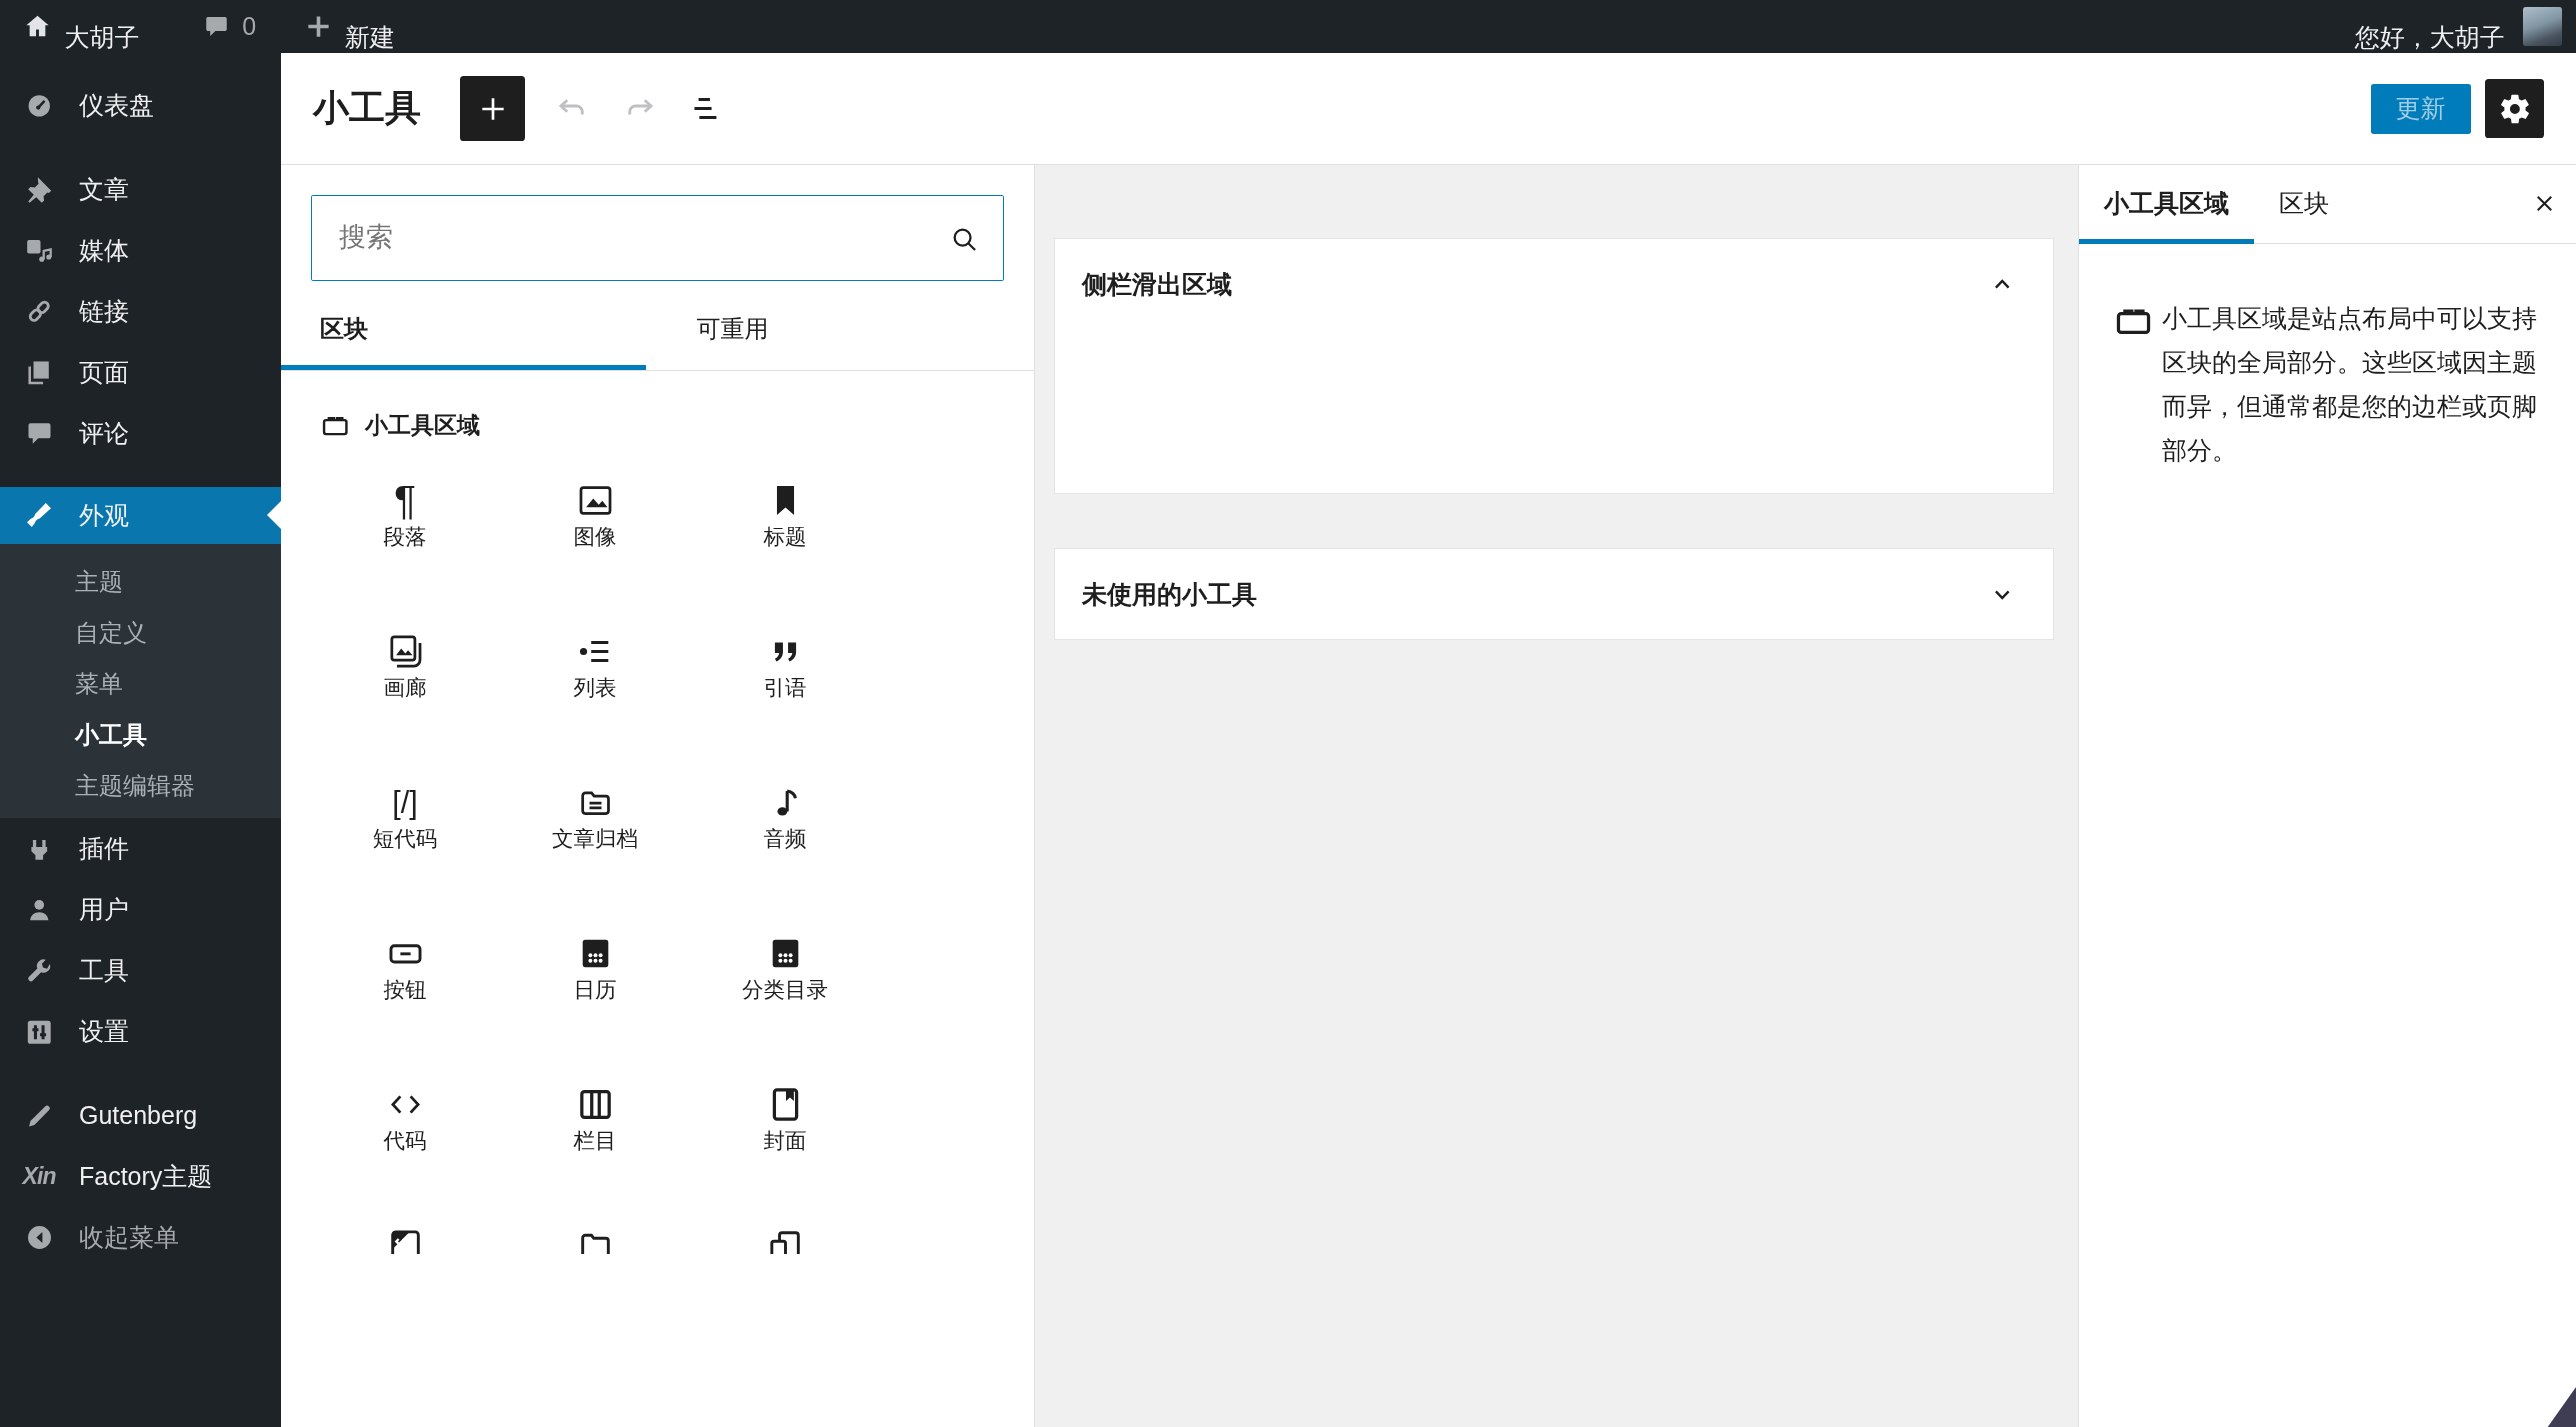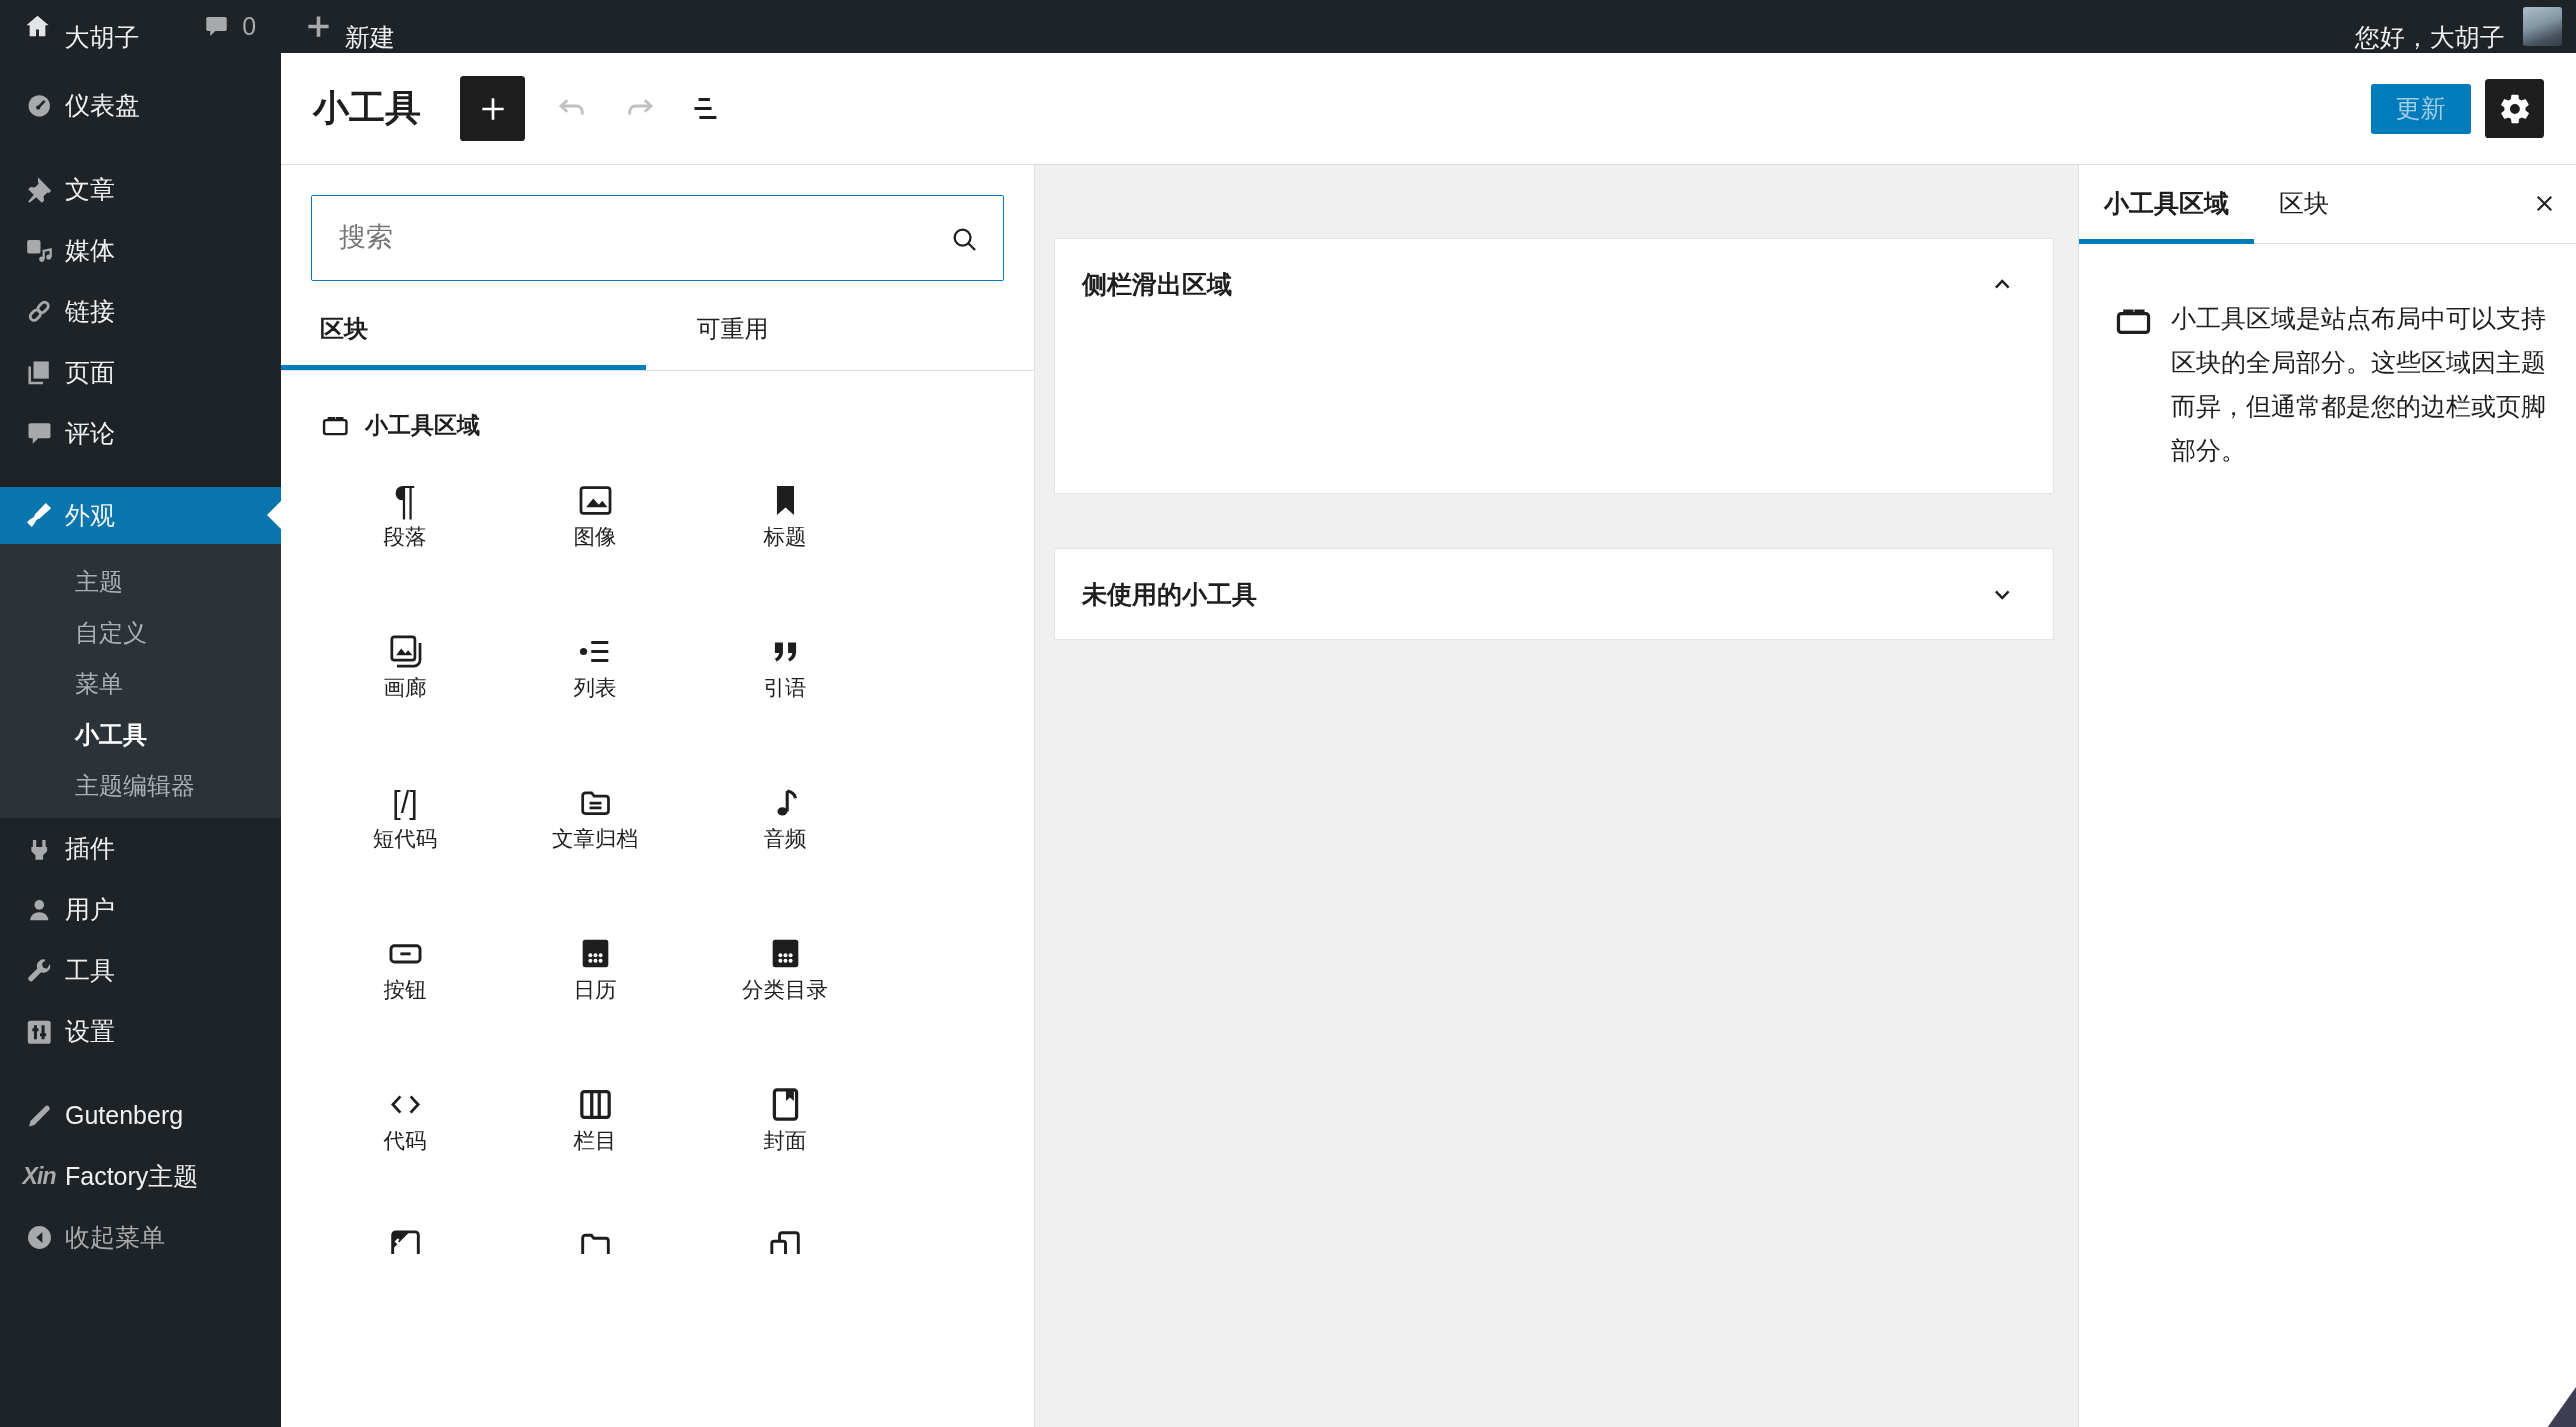--- a/index.html
+++ b/index.html
@@ -11,21 +11,21 @@
             display:flex;align-items:center;z-index:30;}
   .ab-item{display:flex;align-items:center;gap:12.6px;padding:0 20px;height:100%;cursor:pointer;}
   .ab-item .ab-label{color:#f0f0f1;font-size:25px;margin-top:22px;}
   .ab-item .ab-count{color:#a7aaad;font-size:25px;}
   .ab-spacer{flex:1;}
   .avatar{width:39px;height:39px;border-radius:2.7px;margin-left:5.4px;
           background:linear-gradient(160deg,#aebfca 0%,#8195a3 45%,#4a5560 75%,#333c46 100%);}
 
   
   .sidebar{position:absolute;top:53px;left:0;bottom:0;width:281px;background:#1d2327;z-index:20;}
-  .mi{position:relative;display:flex;align-items:center;height:61px;padding-left:23px;gap:10px;cursor:pointer;}
+  .mi{position:relative;display:flex;align-items:center;height:61px;padding-left:23px;gap:24px;cursor:pointer;}
   .mi .mico{width:32px;height:32px;flex:none;display:flex;align-items:center;justify-content:center;color:#a7aaad;}
   .mi .mlabel{font-size:25px;color:#f0f0f1;}
   .mi.active{background:#0a76ae;height:57px;}
   .mi.active .mico{color:#ffffff;}
   .mi.active .arrow{position:absolute;right:0;top:50%;margin-top:-14.4px;width:0;height:0;
                     border-top:14.4px solid transparent;border-bottom:14.4px solid transparent;border-right:14.4px solid #ffffff;}
   .submenu{background:#2c3338;padding:12.6px 0 7.2px 0;}
   .smi{display:flex;align-items:center;height:51px;padding-left:75px;font-size:24px;color:#a9b1b7;cursor:pointer;}
   .smi.current{color:#ffffff;font-weight:bold;}
   .gap26{height:23px;}
@@ -80,21 +80,21 @@
   
   .settings{width:498px;flex:none;background:#fff;border-left:0.9px solid #e0e0e0;box-sizing:border-box;}
   .settabs{display:flex;align-items:stretch;height:79px;border-bottom:0.9px solid #e0e0e0;}
   .settab{position:relative;display:flex;align-items:center;padding:0 25px;font-size:25px;cursor:pointer;}
   .settab.active{font-weight:600;}
   .settab .underline{position:absolute;left:0;bottom:-0.9px;height:5.4px;width:100%;background:#007cba;}
   .settabs .sspacer{flex:1;}
   .closebtn{display:flex;align-items:center;justify-content:center;width:63px;cursor:pointer;}
   .setbody{display:flex;padding:52px 25px 0 34px;}
   .setbody .wicon{flex:none;margin-top:3.6px;}
-  .setdesc{margin-left:17px;width:405px;font-size:25px;line-height:44px;color:#1e1e1e;}
+  .setdesc{margin-left:8px;width:405px;font-size:25px;line-height:44px;color:#1e1e1e;}
 
   .corner{position:absolute;right:0;bottom:0;width:29px;height:41px;background:#3e3d54;
           clip-path:polygon(100% 0,100% 100%,0 100%);}
   svg{display:block;}
 </style>
 </head>
 <body>
 
 <div class="screen">
 

